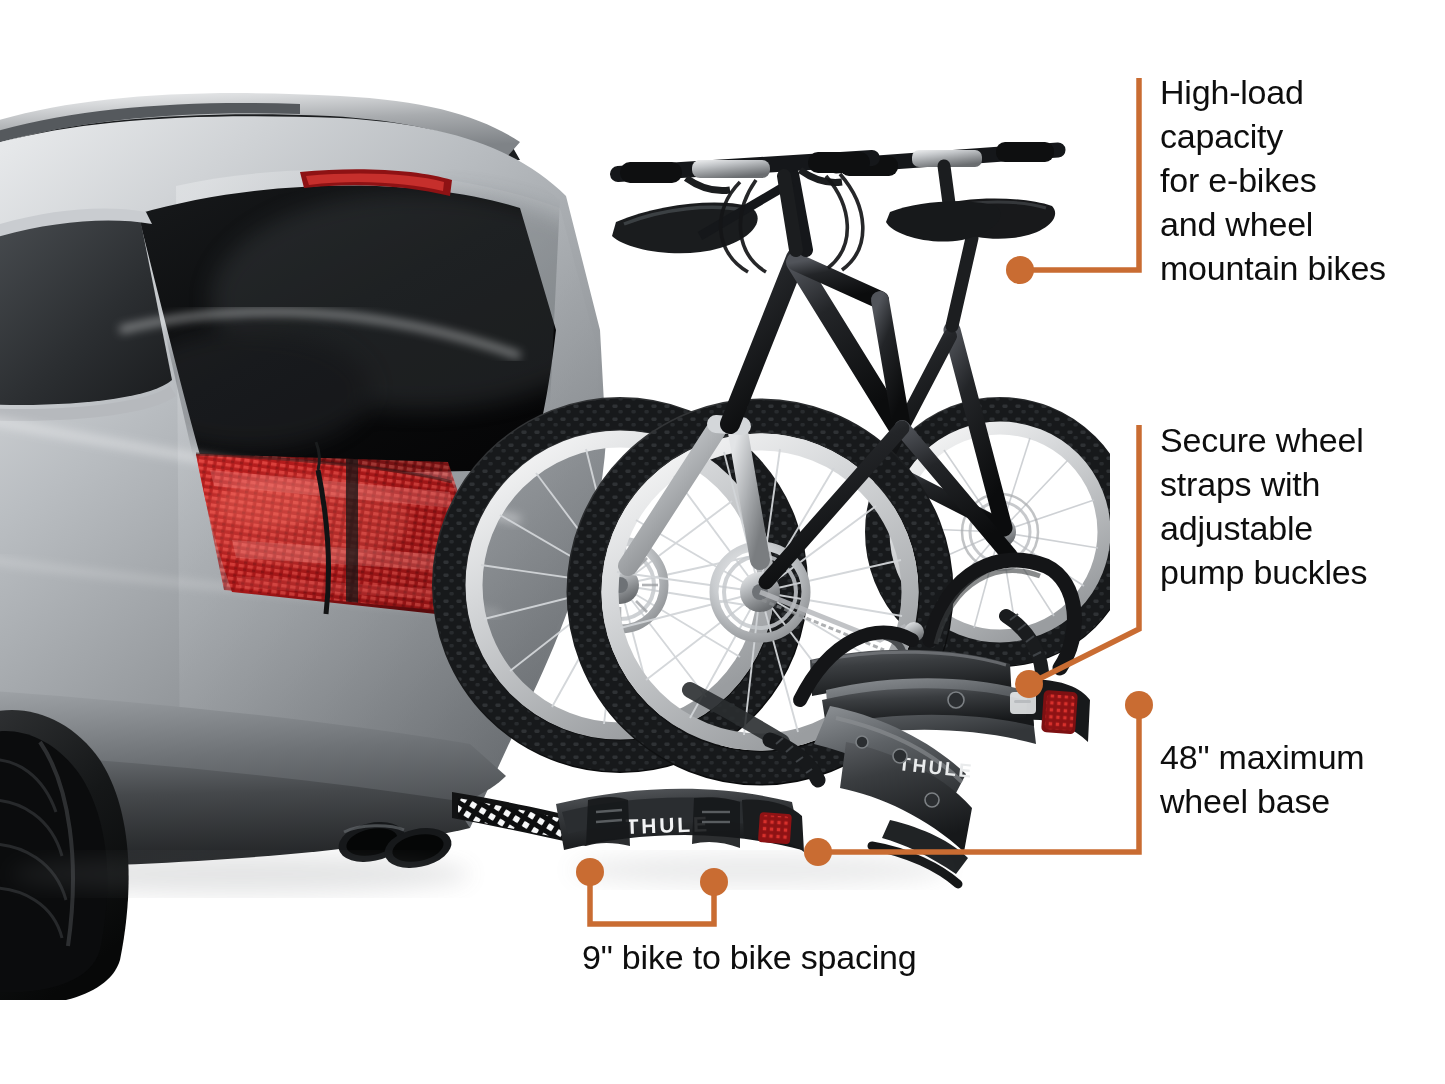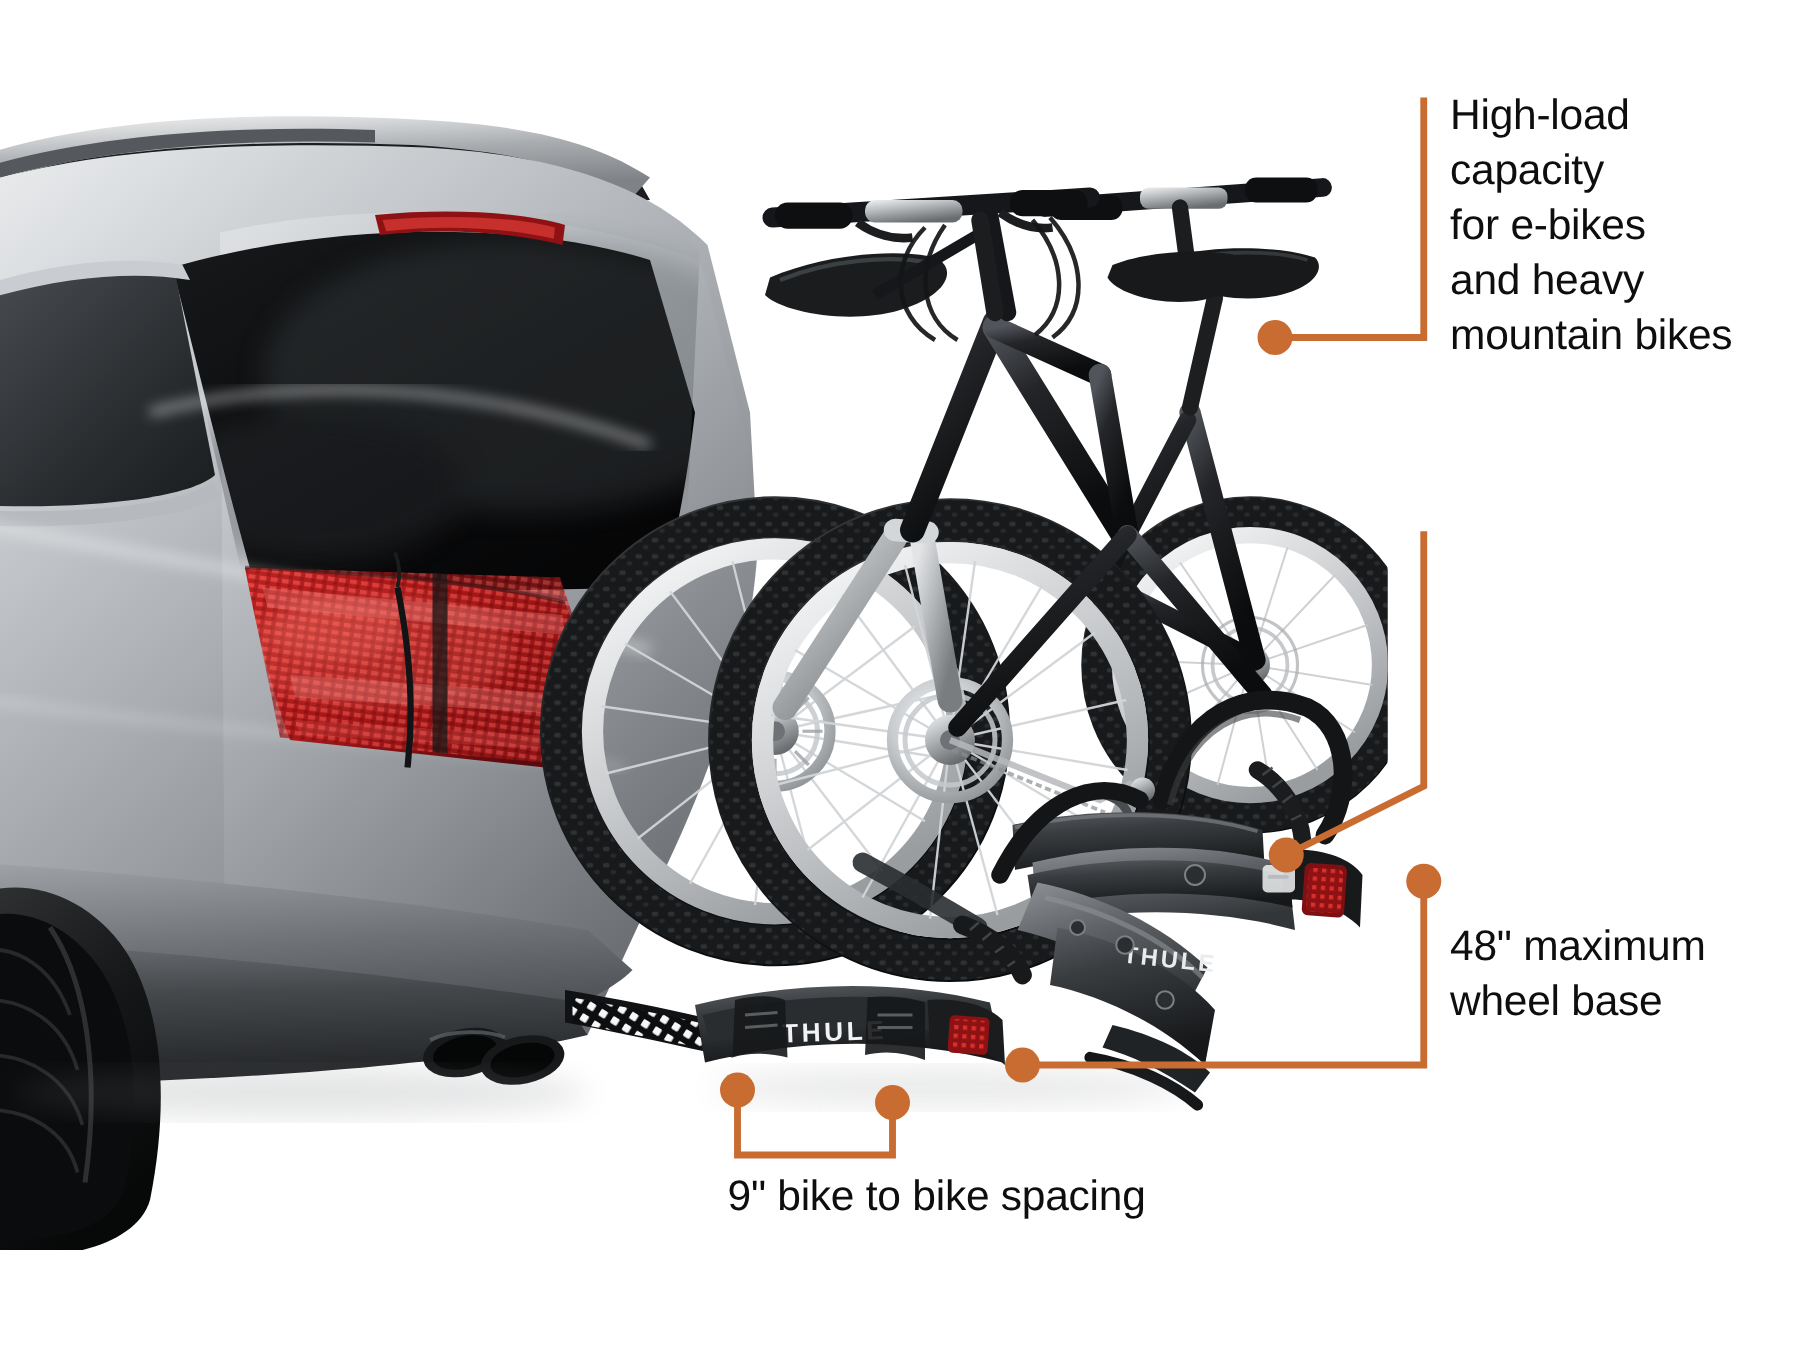--- a/index.html
+++ b/index.html
@@ -509,22 +509,26 @@
       <circle cx="818" cy="852" r="14"></circle>
       <circle cx="1139" cy="705" r="14"></circle>
       <circle cx="590" cy="872" r="14"></circle>
       <circle cx="714" cy="882" r="14"></circle>
     </g>
   </svg>
 
   <div class="callout-text c1">High-load
 capacity
 for e-bikes
-and heavy
+and wheel
 mountain bikes</div>
 
+  <div class="callout-text c2">Secure wheel
+straps with
+adjustable
+pump buckles</div>
 
   <div class="callout-text c3">48" maximum
 wheel base</div>
 
   <div class="callout-text c4">9" bike to bike spacing</div>
 
 </div>
 
 </body></html>

